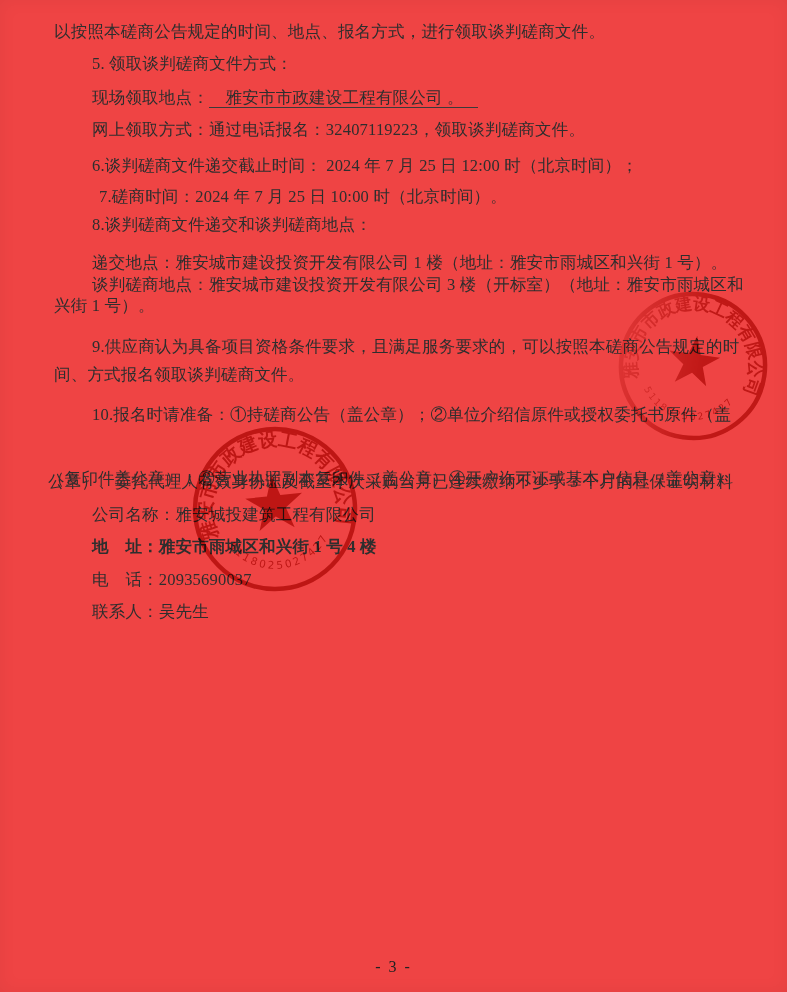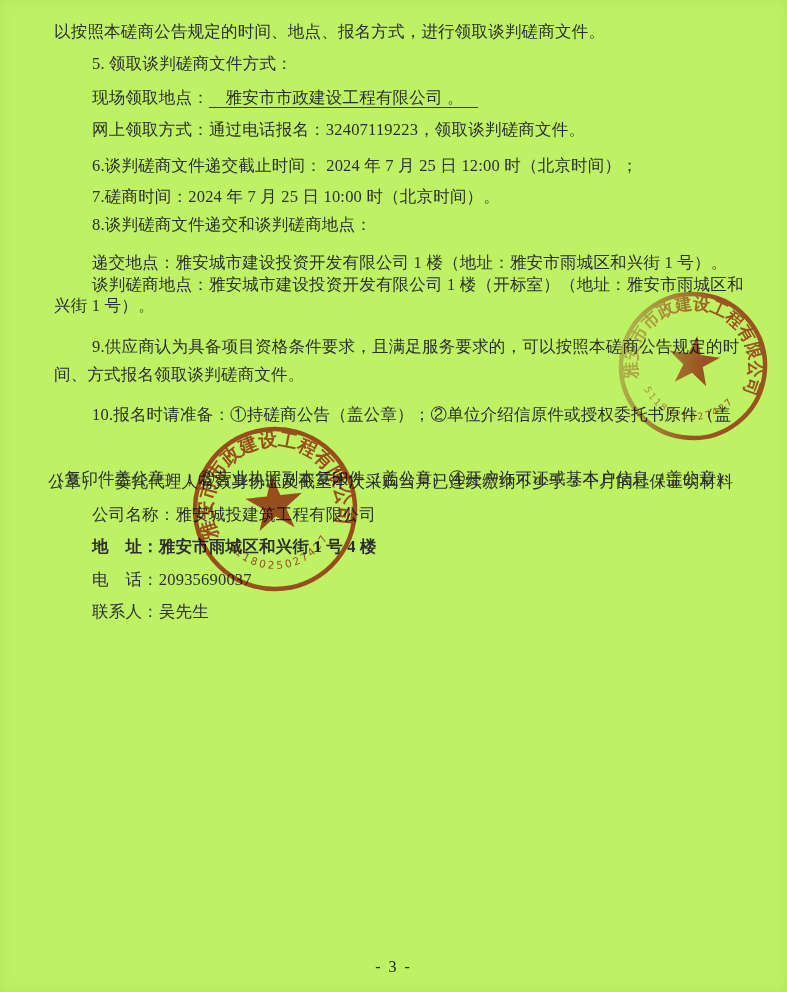--- a/index.html
+++ b/index.html
@@ -5,21 +5,21 @@
   html, body {
     margin: 0;
     padding: 0;
     background: #e8e8e8;
   }
   .page {
     position: relative;
     width: 787px;
     height: 992px;
     margin: 0 auto;
-    background: #bef264;
+    background: #ef4444;
     overflow: hidden;
     font-family: "Liberation Serif", "DejaVu Serif", serif;
     color: #2e2e2e;
     box-shadow: inset 0 0 18px rgba(0,0,0,0.05);
   }
   .line {
     position: absolute;
     font-size: 16.5px;
     line-height: 22px;
     white-space: pre;
@@ -64,24 +64,24 @@
 
 <div class="page">
 
   <div class="line" style="top:21px;  left:54px;">以按照本磋商公告规定的时间、地点、报名方式，进行领取谈判磋商文件。</div>
   <div class="line" style="top:53px;  left:92px;">5. 领取谈判磋商文件方式：</div>
 
   <div class="line" style="top:87px;  left:92px;"><span>现场领取地点：</span><span class="underlined">　雅安市市政建设工程有限公司 。</span></div>
 
   <div class="line" style="top:119px; left:92px;">网上领取方式：通过电话报名：32407119223，领取谈判磋商文件。</div>
   <div class="line" style="top:155px; left:92px;">6.谈判磋商文件递交截止时间： 2024 年 7 月 25 日 12:00 时（北京时间）；</div>
-  <div class="line" style="top:186px; left:92px;">7.磋商时间：2024 年 7 月 25 日 10:00 时（北京时间）。</div>
+  <div class="line" style="top:186px; left:99px;">7.磋商时间：2024 年 7 月 25 日 10:00 时（北京时间）。</div>
   <div class="line" style="top:214px; left:92px;">8.谈判磋商文件递交和谈判磋商地点：</div>
   <div class="line" style="top:252px; left:92px;">递交地点：雅安城市建设投资开发有限公司 1 楼（地址：雅安市雨城区和兴街 1 号）。</div>
-  <div class="line" style="top:274px; left:92px;">谈判磋商地点：雅安城市建设投资开发有限公司 1 楼（开标室）（地址：雅安市雨城区和</div>
+  <div class="line" style="top:274px; left:92px;">谈判磋商地点：雅安城市建设投资开发有限公司 3 楼（开标室）（地址：雅安市雨城区和</div>
   <div class="line" style="top:295px; left:54px;">兴街 1 号）。</div>
   <div class="line" style="top:336px; left:92px;">9.供应商认为具备项目资格条件要求，且满足服务要求的，可以按照本磋商公告规定的时</div>
   <div class="line" style="top:364px; left:54px;">间、方式报名领取谈判磋商文件。</div>
   <div class="line" style="top:404px; left:92px;">10.报名时请准备：①持磋商公告（盖公章）；②单位介绍信原件或授权委托书原件（盖</div>
   <div class="line" style="top:436px; left:48px;margin-top:35px;">公章）、委托代理人有效身份证及截至本次采购当月已连续缴纳不少于 3 个月的社保证明材料</div>
   <div class="line" style="top:504px; left:92px;">公司名称：雅安城投建筑工程有限公司</div>
   <div class="line" style="top:468px; left:48px;">（复印件盖公章）；③营业执照副本复印件（盖公章）④开户许可证或基本户信息（盖公章）</div>
   <div class="line" style="top:536px; left:92px;font-weight:bold;">地　址：雅安市雨城区和兴街 1 号 4 楼</div>
   <div class="line" style="top:569px; left:92px;">电　话：20935690037</div>
   <div class="line" style="top:601px; left:92px;">联系人：吴先生</div>

